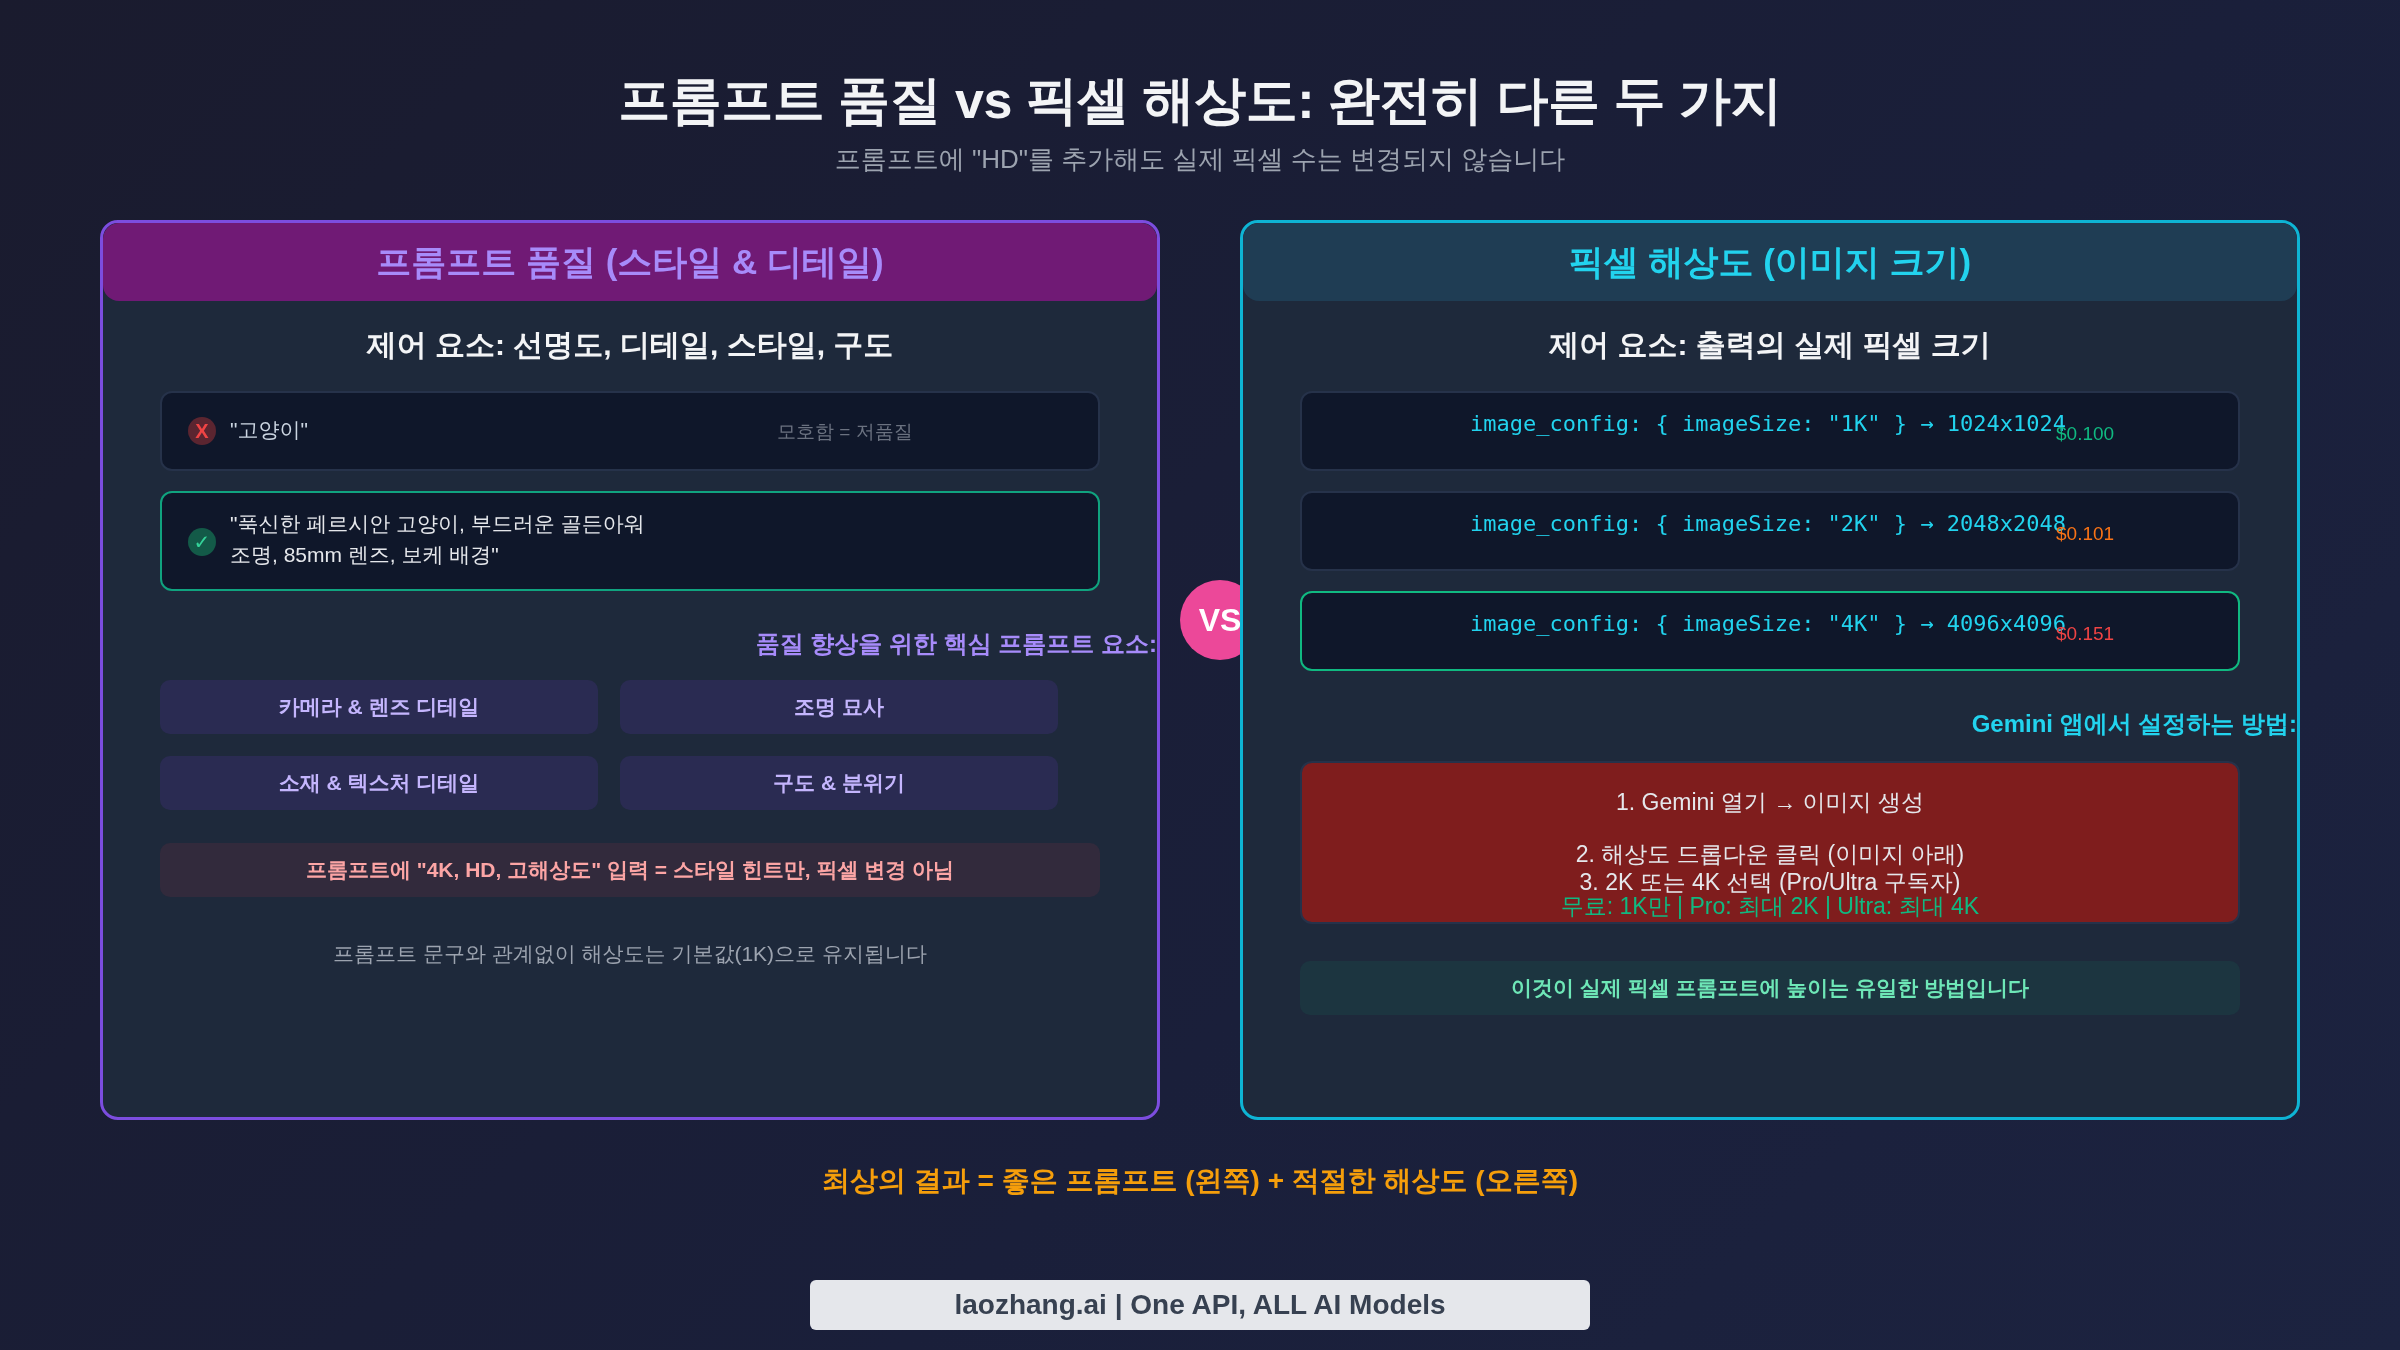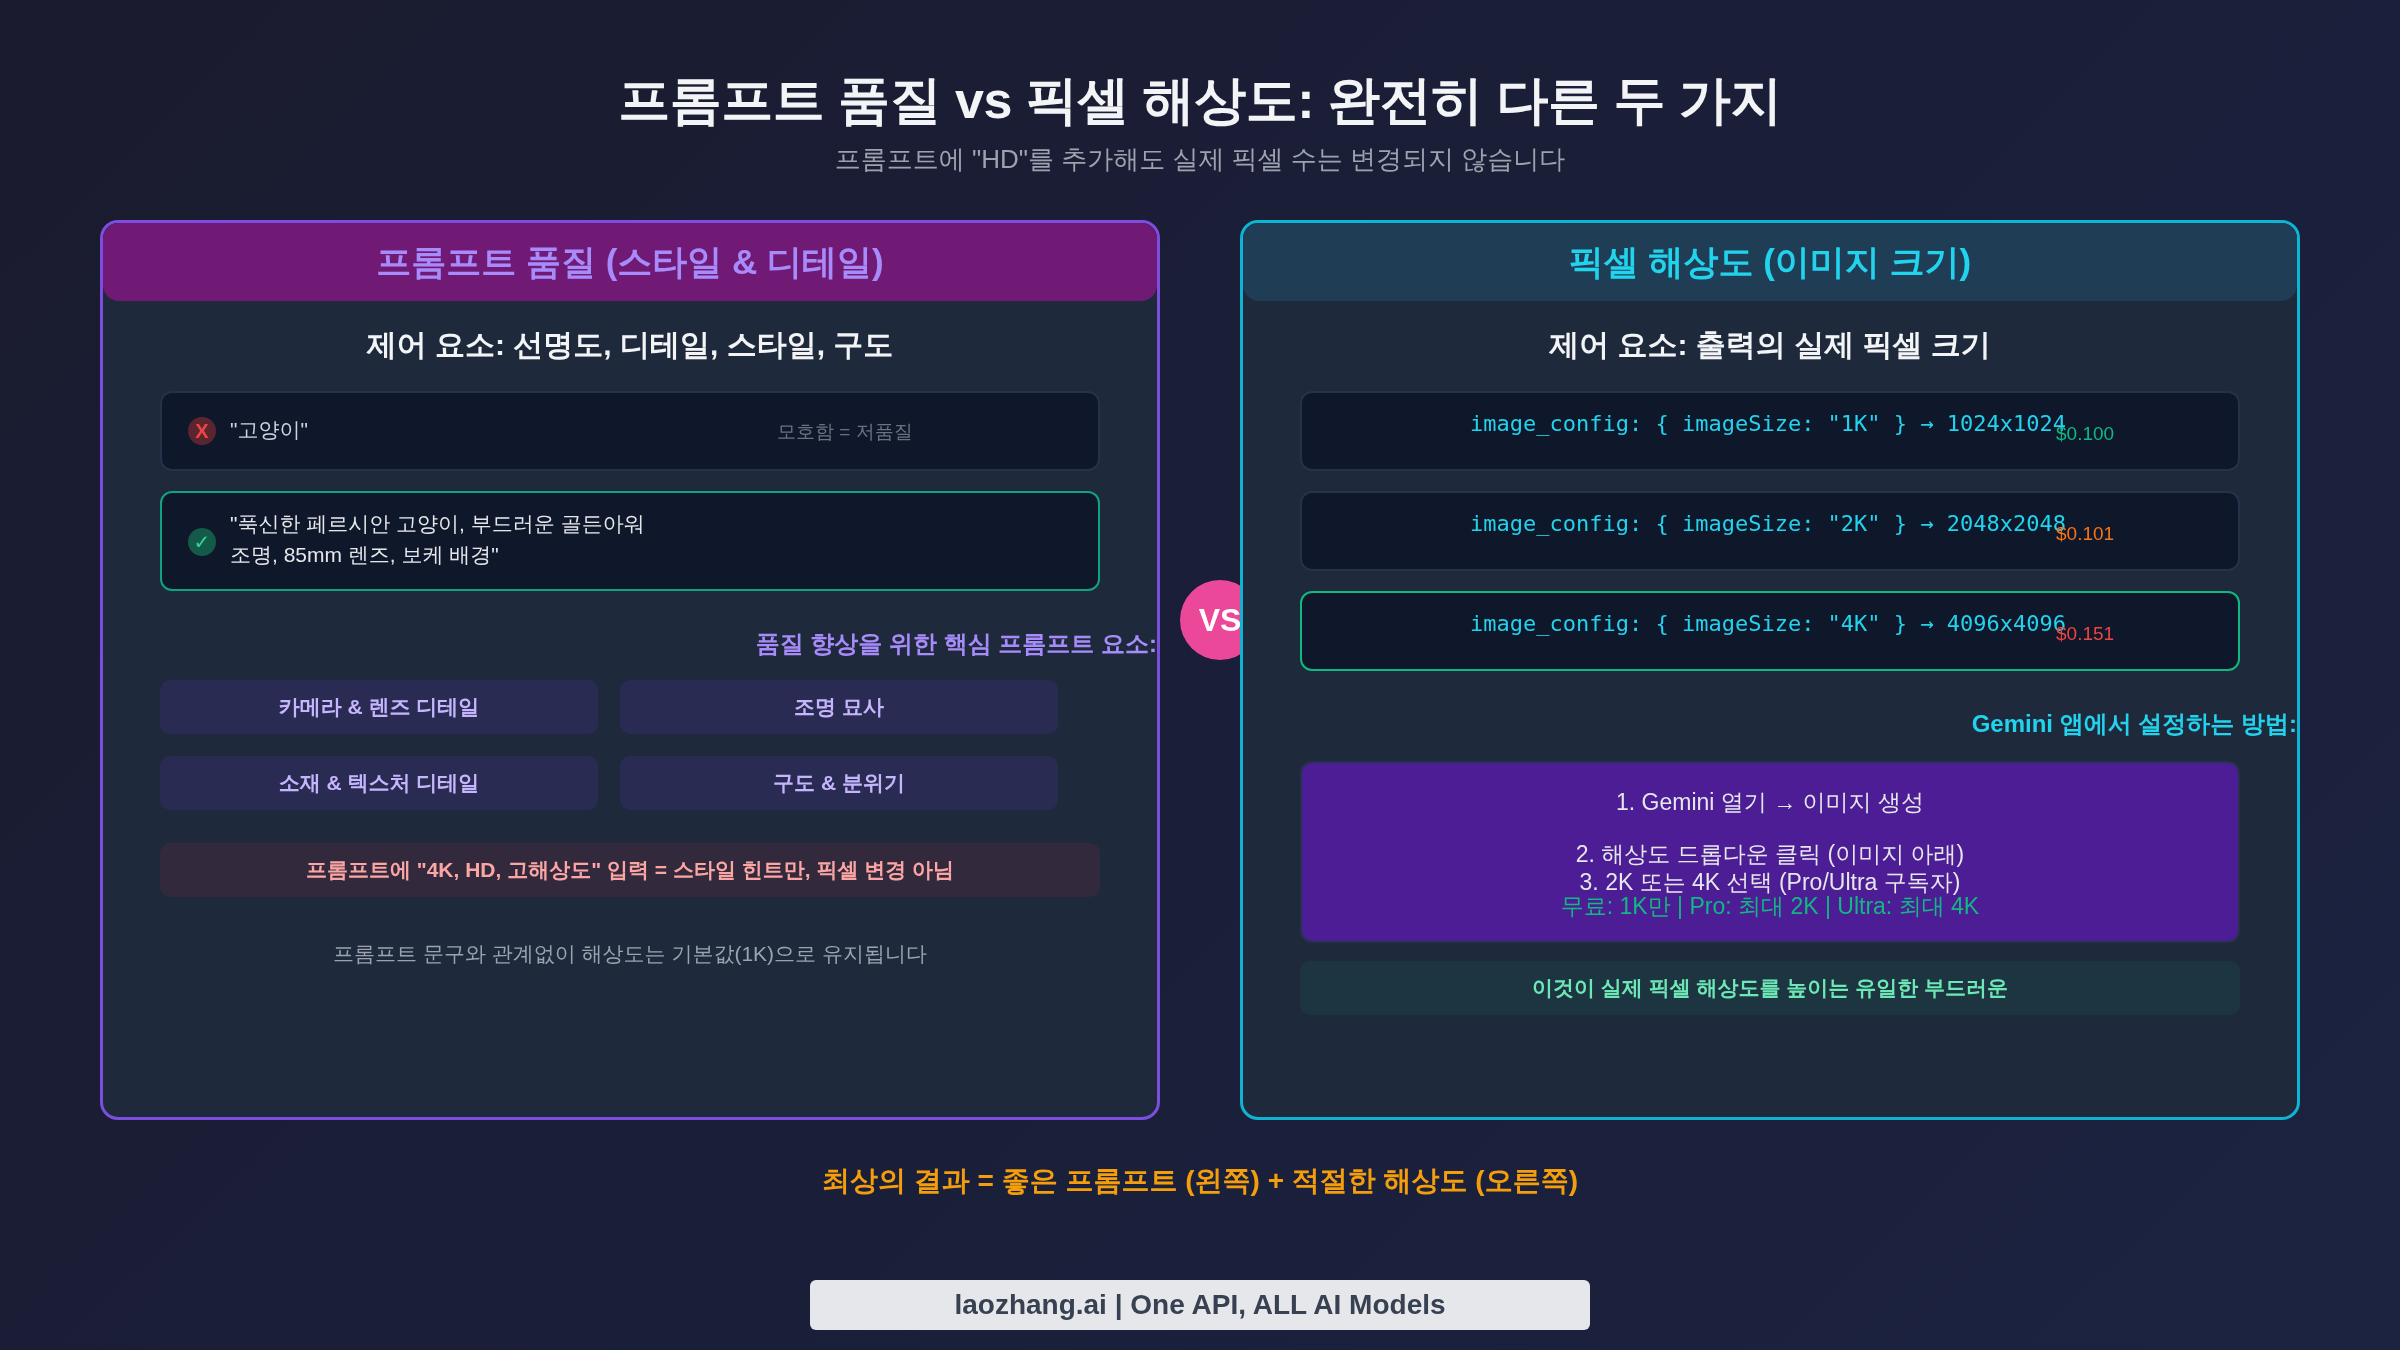--- a/index.html
+++ b/index.html
@@ -76,22 +76,22 @@
     background: #0f172a; border-radius: 12px; border: 2px solid #26324a;
   }
   .code-box.selected { border: 2px solid #10b981; }
   .code {
     position: absolute; left: 168px; top: 18px;
     font-family: "DejaVu Sans Mono", "Liberation Mono", monospace;
     font-size: 22px; color: #22d3ee; white-space: pre;
   }
   .price { position: absolute; left: 754px; top: 30px; font-size: 19px; }
   .steps-box {
-    position: absolute; left: 57px; top: 538px; width: 940px; height: 182px;
-    background: #4c1d95; border-radius: 12px; border: 2px solid #26324a;
+    position: absolute; left: 57px; top: 538px; width: 940px; height: 163px;
+    background: #7f1d1d; border-radius: 12px; border: 2px solid #26324a;
   }
   .step {
     position: absolute; left: 0; right: 0; text-align: center;
     font-size: 23px; color: #e5e7eb;
   }
   .step.tiers { color: #10b981; }
   .highlight {
     position: absolute; left: 57px; top: 738px; width: 940px; height: 54px;
     background: #1c3540; border-radius: 10px;
     display: flex; align-items: center; justify-content: center;
@@ -172,17 +172,17 @@
 
   <div class="section-label" style="top:485px; color:#22d3ee;">Gemini 앱에서 설정하는 방법:</div>
 
   <div class="steps-box">
     <div class="step" style="top:24px;">1. Gemini 열기 → 이미지 생성</div>
     <div class="step" style="top:76px;">2. 해상도 드롭다운 클릭 (이미지 아래)</div>
     <div class="step" style="top:104px;">3. 2K 또는 4K 선택 (Pro/Ultra 구독자)</div>
     <div class="step tiers" style="top:128px;">무료: 1K만 | Pro: 최대 2K | Ultra: 최대 4K</div>
   </div>
 
-  <div class="highlight">이것이 실제 픽셀 해상도를 높이는 유일한 부드러운</div>
+  <div class="highlight">이것이 실제 픽셀 프롬프트에 높이는 유일한 방법입니다</div>
 </div>
 
 <div class="conclusion">최상의 결과 = 좋은 프롬프트 (왼쪽) + 적절한 해상도 (오른쪽)</div>
 <div class="brand">laozhang.ai | One API, ALL AI Models</div>
 
 </body></html>

